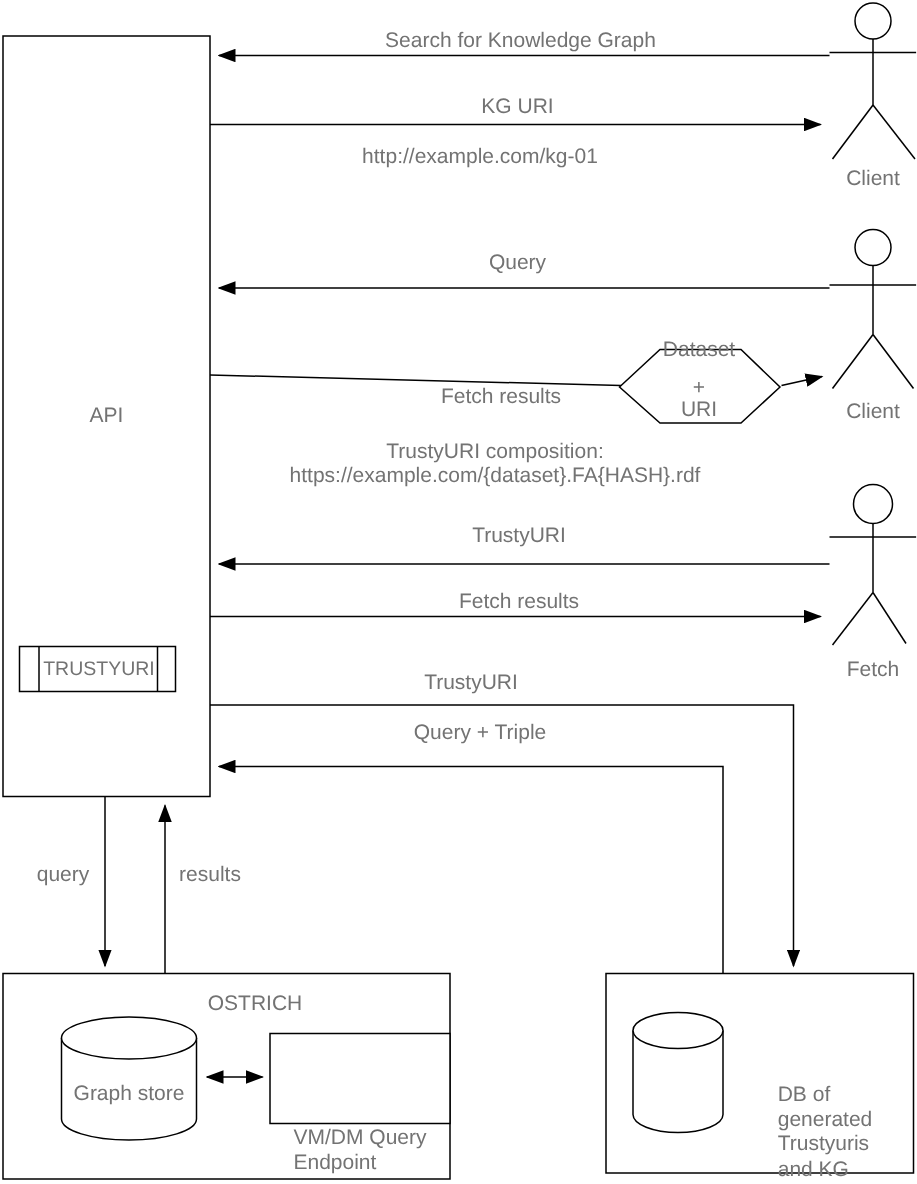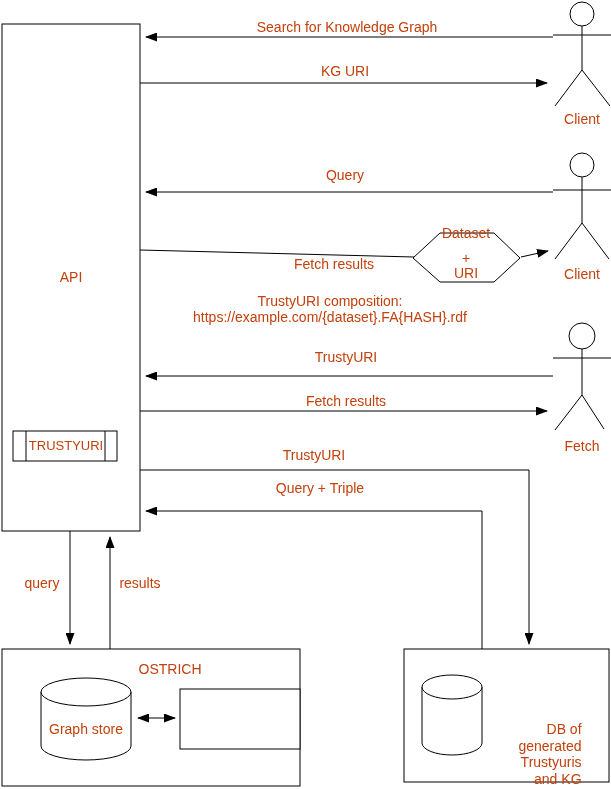--- a/index.html
+++ b/index.html
@@ -3,21 +3,21 @@
 <meta charset="utf-8">
 <style>
   html,body{margin:0;padding:0;background:#fff;}
   .stage{
     position:relative;width:611px;height:789px;background:#ffffff;
     font-family:"Liberation Sans",sans-serif;overflow:hidden;
   }
   .stage svg{position:absolute;left:0;top:0;}
   .label{
     position:absolute;transform:translate(-50%,-50%);
-    font-size:14px;color:#c2410c;white-space:nowrap;text-align:right;line-height:1.2;
+    font-size:14px;color:#737373;white-space:nowrap;text-align:left;line-height:1.2;
   }
   .label.small{font-size:13px;}
   .multiline{line-height:16.5px;margin-top:47px;}
 </style>
 </head>
 <body>
 
 <div class="stage">
 
   <svg width="611" height="789" viewBox="0 0 611 789">
@@ -84,20 +84,21 @@
     <path d="M140,470 H529 V644" fill="none" stroke="#000" marker-end="url(#ah)"></path>
     <path d="M482,649 V511 H146" fill="none" stroke="#000" marker-end="url(#ah)"></path>
     <path d="M70,531 V644" fill="none" stroke="#000" marker-end="url(#ah)"></path>
     <path d="M110,649 V537" fill="none" stroke="#000" marker-end="url(#ah)"></path>
 
     <polygon points="413,258 440,233 494,233 520,258 494,282 440,282" fill="#fff" stroke="#000"></polygon>
   </svg>
 
   <div class="label" style="left:347px;top:27px">Search for Knowledge Graph</div>
   <div class="label" style="left:345px;top:71px">KG URI</div>
+  <div class="label" style="left:320px;top:104px">http://example.com/kg-01</div>
   <div class="label" style="left:582px;top:119px">Client</div>
   <div class="label" style="left:345px;top:175px">Query</div>
   <div class="label" style="left:334px;top:264px">Fetch results</div>
   <div class="label" style="left:466px;top:233px">Dataset</div>
   <div class="label" style="left:466px;top:258px">+</div>
   <div class="label" style="left:466px;top:273px">URI</div>
   <div class="label" style="left:582px;top:274px">Client</div>
   <div class="label" style="left:330px;top:301px">TrustyURI composition:</div>
   <div class="label" style="left:330px;top:317px">https://example.com/{dataset}.FA{HASH}.rdf</div>
   <div class="label" style="left:346px;top:357px">TrustyURI</div>
@@ -105,20 +106,24 @@
   <div class="label" style="left:582px;top:446px">Fetch</div>
   <div class="label small" style="left:66px;top:446px">TRUSTYURI</div>
   <div class="label" style="left:314px;top:455px">TrustyURI</div>
   <div class="label" style="left:320px;top:488px">Query + Triple</div>
   <div class="label" style="left:71px;top:277px">API</div>
   <div class="label" style="left:42px;top:583px">query</div>
   <div class="label" style="left:140px;top:583px">results</div>
   <div class="label" style="left:170px;top:669px">OSTRICH</div>
   <div class="label" style="left:86px;top:729px">Graph store</div>
 
+  <div class="label multiline" style="left:240px;top:719px">
+    <div>VM/DM Query</div>
+    <div>Endpoint</div>
+  </div>
 
   <div class="label multiline" style="left:550px;top:715px">
     <div>DB of</div>
     <div>generated</div>
     <div>Trustyuris</div>
     <div>and KG</div>
     <div>example</div>
   </div>
 
 </div>

